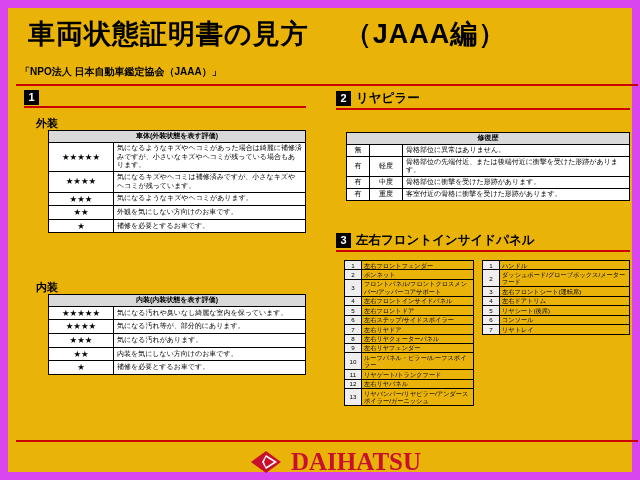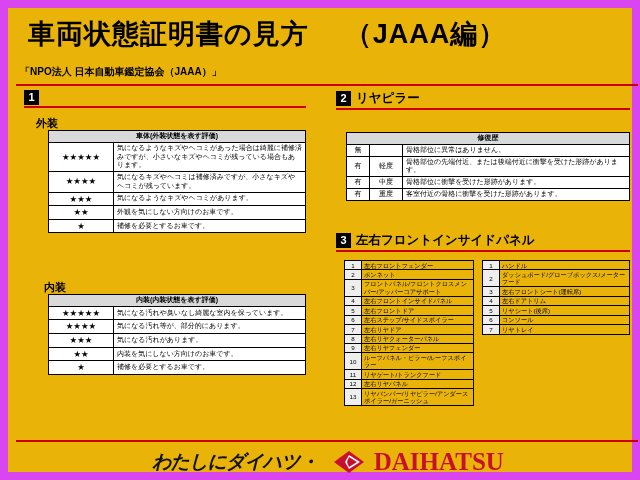--- a/index.html
+++ b/index.html
@@ -126,21 +126,21 @@
       <td class="stars">★★</td>
       <td>外観を気にしない方向けのお車です。</td>
     </tr>
     <tr>
       <td class="stars">★</td>
       <td>補修を必要とするお車です。</td>
     </tr>
   </tbody>
     </table>
 
-  <div class="grp-label" style="left:28px;top:272px;margin-left:8px;">内装</div>
+  <div class="grp-label" style="left:28px;top:272px;">内装</div>
 
   <table class="tbl" style="left:40px;top:286px;width:258px;">
     <tbody>
         <tr>
       <td class="hdr" colspan="2">内装(内装状態を表す評価)</td>
     </tr>
     <tr>
       <td class="stars" style="width:58px;">★★★★★</td>
       <td>気になる汚れや臭いなし綺麗な室内を保っています。</td>
     </tr>
@@ -286,21 +286,20 @@
         </tr>
     <tr>
           <td class="n">7</td>
           <td>リヤトレイ</td>
         </tr>
   </tbody>
     </table>
 
   <div class="footer-rule"></div>
   <div class="footer">
-    <span class="slogan">わたしにダイハツ・</span>
     <span class="dmark">
       <svg width="34" height="26" viewBox="0 0 34 26">
         <path d="M2 13 L17 2 L32 13 L17 24 Z" fill="#c8102e"></path>
         <path d="M17 6 L28 13 L17 20 L13 13 Z" fill="#ffffff"></path>
         <path d="M17 8 L25 13 L17 18 L15 13 Z" fill="#c8102e"></path>
       </svg>
     </span>
     <span class="dword">DAIHATSU</span>
   </div>
 

